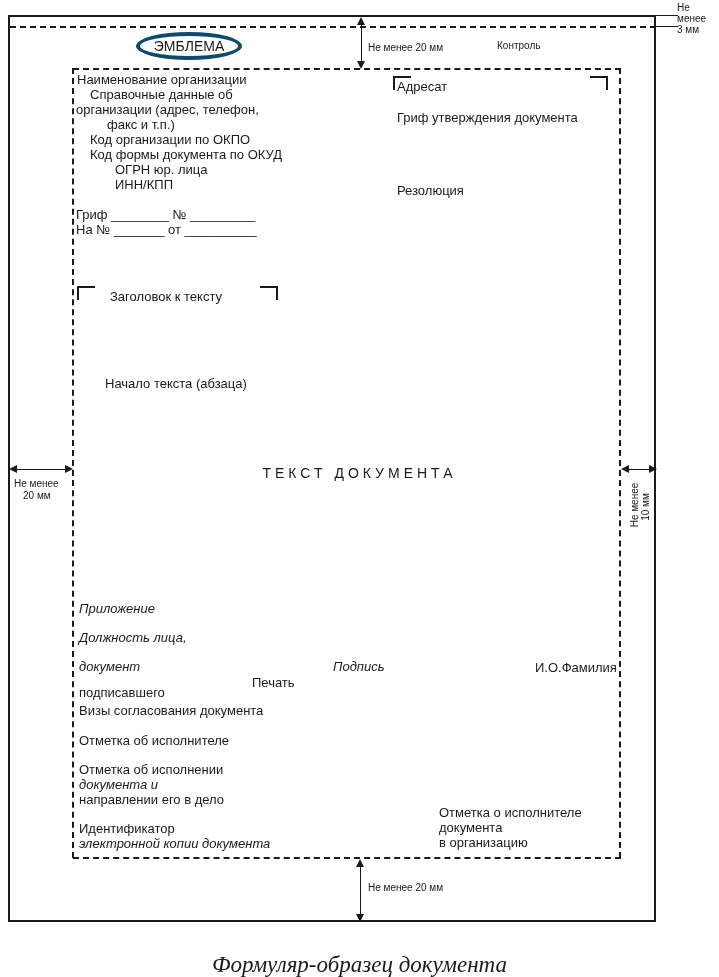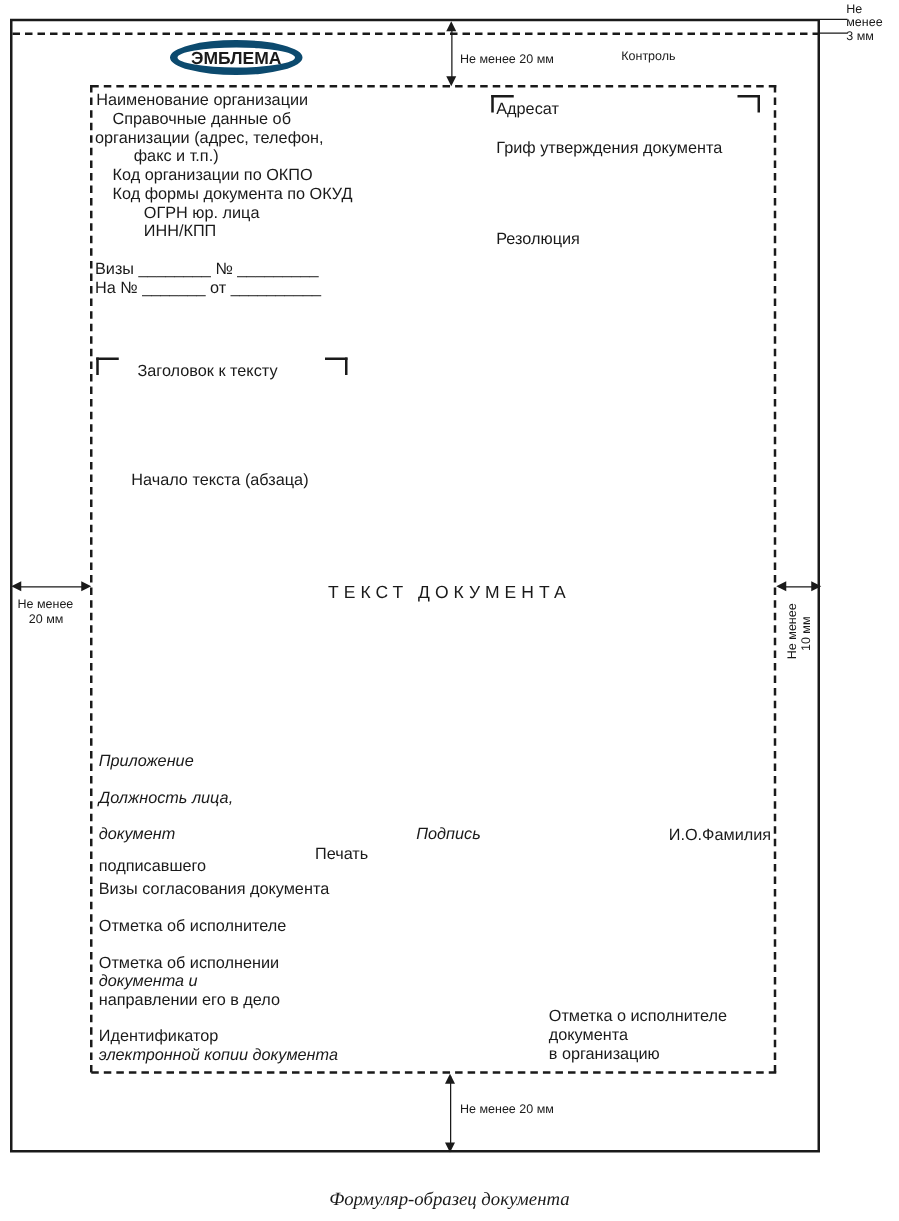--- a/index.html
+++ b/index.html
@@ -10,23 +10,23 @@
   .sm { font-size: 10px; line-height: 11px; }
   .outer { position: absolute; left: 8px; top: 15px; width: 648px; height: 907px;
            border: 2px solid #1a1a1a; box-sizing: border-box; }
   .top-ext { position: absolute; left: 656px; top: 15px; width: 22px; height: 0;
              border-top: 1.5px solid #1a1a1a; }
   .top-ext2 { position: absolute; left: 656px; top: 26px; width: 22px; height: 0;
              border-top: 1px solid #1a1a1a; }
   .dash-h { position: absolute; height: 0; border-top: 2px dashed #1a1a1a; }
   .dash-v { position: absolute; width: 0; border-left: 2px dashed #1a1a1a; }
   .emblem { position: absolute; left: 136px; top: 32px; width: 106px; height: 28px;
-            border: 6px solid #0c4a6e; border-radius: 50%; box-sizing: border-box;
+            border: 4px solid #0c4a6e; border-radius: 50%; box-sizing: border-box;
             display: flex; align-items: center; justify-content: center;
-            font-size: 14px; font-weight: bold; }
+            font-size: 14px; }
   .bracket-tl { position: absolute; width: 16px; height: 12px;
                 border-top: 2px solid #1a1a1a; border-left: 2px solid #1a1a1a; }
   .bracket-tr { position: absolute; width: 16px; height: 12px;
                 border-top: 2px solid #1a1a1a; border-right: 2px solid #1a1a1a; }
   .arrow-v { position: absolute; width: 0; border-left: 1.5px solid #1a1a1a; }
   .arrow-h { position: absolute; height: 0; border-top: 1.5px solid #1a1a1a; }
   .ah-up { position: absolute; width: 0; height: 0;
            border-left: 4px solid transparent; border-right: 4px solid transparent;
            border-bottom: 8px solid #1a1a1a; }
   .ah-down { position: absolute; width: 0; height: 0;
@@ -37,21 +37,21 @@
            border-right: 8px solid #1a1a1a; }
   .ah-right { position: absolute; width: 0; height: 0;
            border-top: 4px solid transparent; border-bottom: 4px solid transparent;
            border-left: 8px solid #1a1a1a; }
   .title-doc { position: absolute; left: 0; top: 465px; width: 719px; text-align: center;
                font-size: 14px; letter-spacing: 4px; }
   .vert { position: absolute; transform: rotate(-90deg); transform-origin: left top;
           font-size: 10px; line-height: 11px; text-align: center; white-space: nowrap; }
   .caption { position: absolute; left: 0; top: 952px; width: 719px; text-align: center;
              font-family: "Liberation Serif", "DejaVu Serif", serif; font-style: italic;
-             font-size: 15px; }
+             font-size: 23px; }
 </style>
 </head>
 <body>
 
 <div class="outer"></div>
 <div class="top-ext"></div>
 <div class="top-ext2"></div>
 
 <div class="dash-h" style="left:10px; top:26px; width:646px;"></div>
 
@@ -75,21 +75,21 @@
 <div class="t sm" style="left:677px; top:24px;">3 мм</div>
 
 <div class="t" style="left:77px; top:72px;">Наименование организации</div>
 <div class="t" style="left:90px; top:87px;">Справочные данные об</div>
 <div class="t" style="left:76px; top:102px;">организации (адрес, телефон,</div>
 <div class="t" style="left:107px; top:117px;">факс и т.п.)</div>
 <div class="t" style="left:90px; top:132px;">Код организации по ОКПО</div>
 <div class="t" style="left:90px; top:147px;">Код формы документа по ОКУД</div>
 <div class="t" style="left:115px; top:162px;">ОГРН юр. лица</div>
 <div class="t" style="left:115px; top:177px;">ИНН/КПП</div>
-<div class="t" style="left:76px; top:207px;">Визы ________ № _________</div>
+<div class="t" style="left:76px; top:207px;">Гриф ________ № _________</div>
 <div class="t" style="left:76px; top:222px;">На № _______ от __________</div>
 
 <div class="bracket-tl" style="left:393px; top:76px;"></div>
 <div class="bracket-tr" style="left:590px; top:76px;"></div>
 <div class="t" style="left:397px; top:79px;">Адресат</div>
 <div class="t" style="left:397px; top:110px;">Гриф утверждения документа</div>
 <div class="t" style="left:397px; top:183px;">Резолюция</div>
 
 <div class="bracket-tl" style="left:77px; top:286px;"></div>
 <div class="bracket-tr" style="left:260px; top:286px;"></div>

